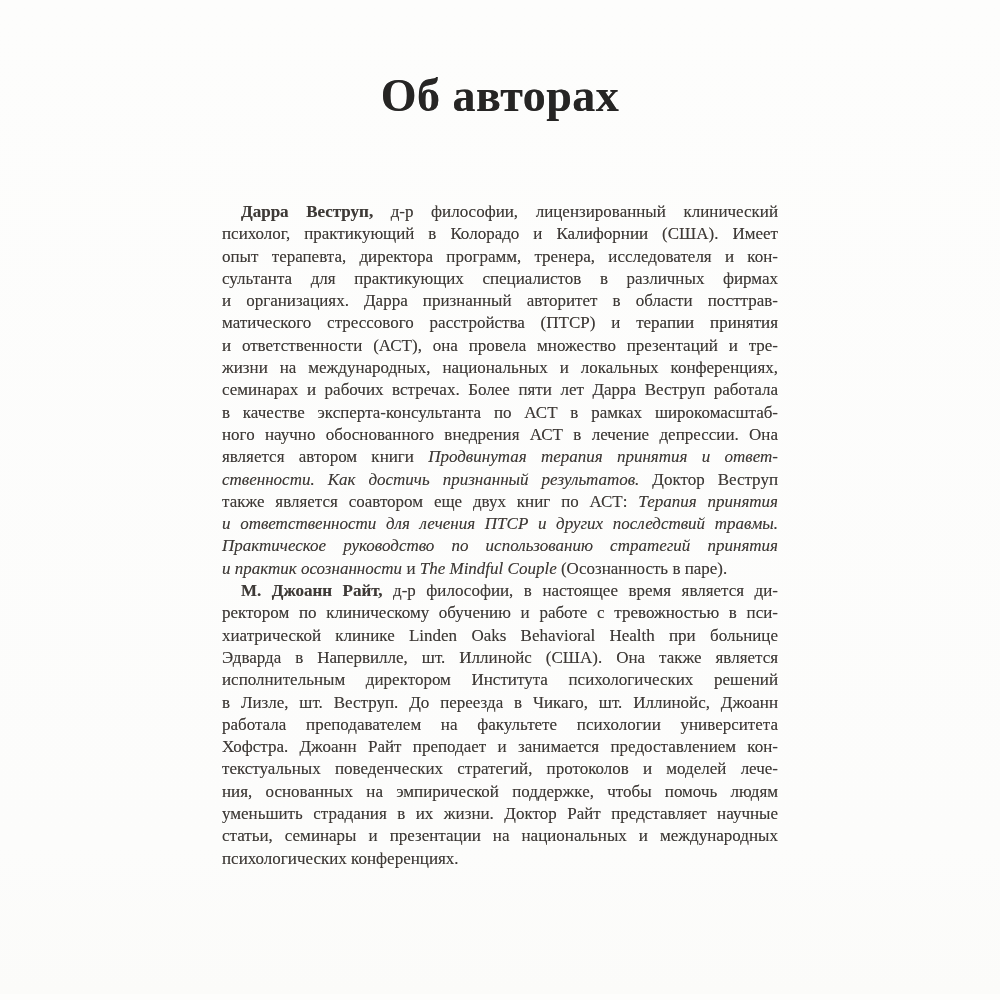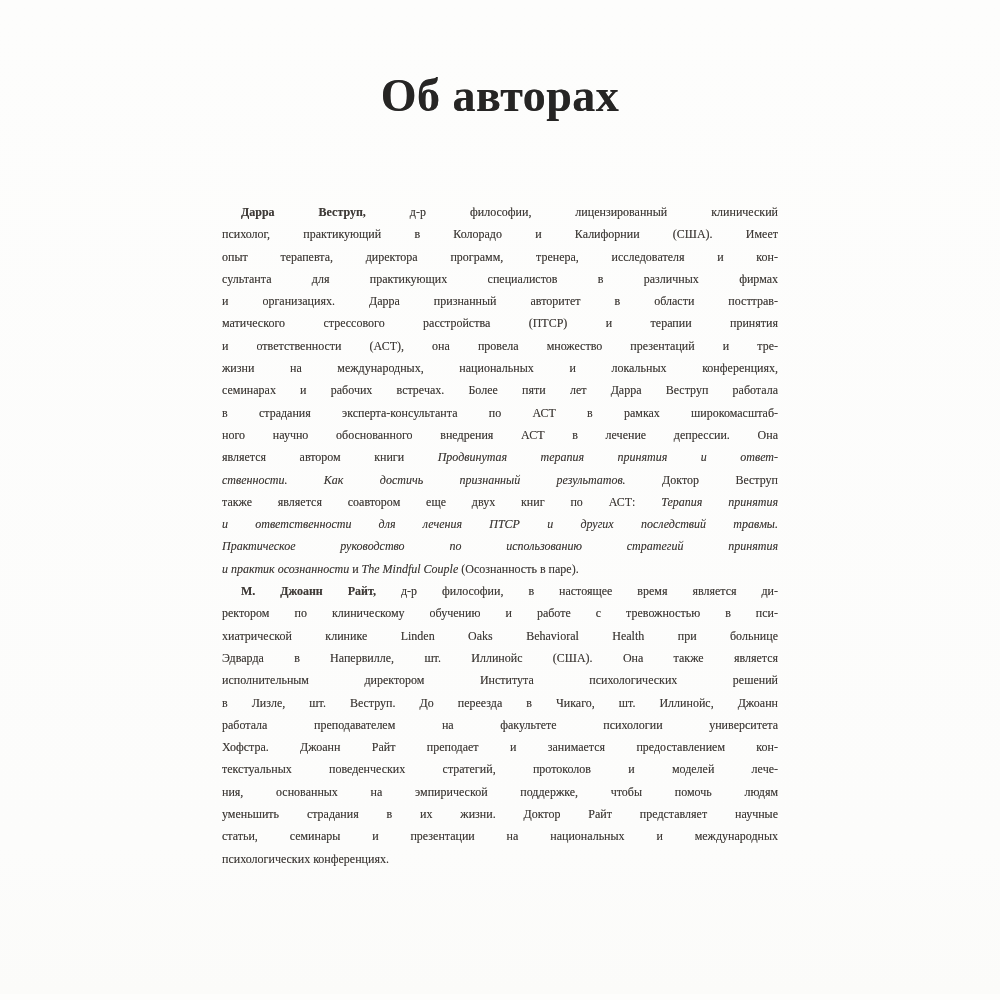--- a/index.html
+++ b/index.html
@@ -31,21 +31,21 @@
     letter-spacing: 0.5px;
     color: #262524;
     text-shadow: 0 0 0.5px rgba(40,38,36,0.55);
   }
   .textblock {
     position: absolute;
     left: 222px;
     top: 201px;
     width: 556px;
     color: #3e3a37;
-    font-size: 12px;
+    font-size: 17px;
     text-shadow: 0 0 0.6px rgba(70,64,58,0.5);
   }
   .paragraph {
     margin: 0;
     padding: 0;
   }
   .paragraph + .paragraph {
     font-family: Liberation Serif, serif;
   }
   .line {
@@ -73,21 +73,21 @@
       <div class="paragraph">
         <div class="line first"><span class="run-b ">Дарра Веструп,</span><span class=""> д-р философии, лицензированный клинический</span></div>
         <div class="line"><span class="">психолог, практикующий в Колорадо и Калифорнии (США). Имеет</span></div>
         <div class="line"><span class="">опыт терапевта, директора программ, тренера, исследователя и кон-</span></div>
         <div class="line"><span class="">сультанта для практикующих специалистов в различных фирмах</span></div>
         <div class="line"><span class="">и организациях. Дарра признанный авторитет в области посттрав-</span></div>
         <div class="line"><span class="">матического стрессового расстройства (ПТСР) и терапии принятия</span></div>
         <div class="line"><span class="">и ответственности (АСТ), она провела множество презентаций и тре-</span></div>
         <div class="line"><span class="">жизни на международных, национальных и локальных конференциях,</span></div>
         <div class="line"><span class="">семинарах и рабочих встречах. Более пяти лет Дарра Веструп работала</span></div>
-        <div class="line"><span class="">в страдания эксперта-консультанта по АСТ в рамках широкомасштаб-</span></div>
+        <div class="line"><span class="">в качестве эксперта-консультанта по АСТ в рамках широкомасштаб-</span></div>
         <div class="line"><span class="">ного научно обоснованного внедрения АСТ в лечение депрессии. Она</span></div>
         <div class="line"><span class="">является автором книги </span><span class="run-i">Продвинутая терапия принятия и ответ-</span></div>
         <div class="line"><span class="run-i">ственности. Как достичь признанный результатов.</span><span class=""> Доктор Веструп</span></div>
         <div class="line"><span class="">также является соавтором еще двух книг по АСТ: </span><span class="run-i">Терапия принятия</span></div>
         <div class="line"><span class="run-i">и ответственности для лечения ПТСР и других последствий травмы.</span></div>
         <div class="line"><span class="run-i">Практическое руководство по использованию стратегий принятия</span></div>
         <div class="line last"><span class="run-i">и практик осознанности</span><span class=""> и </span><span class="run-i">The Mindful Couple</span><span class=""> (Осознанность в паре).</span></div>
       </div>
       <div class="paragraph">
         <div class="line first"><span class="run-b ">М. Джоанн Райт,</span><span class=""> д-р философии, в настоящее время является ди-</span></div>

